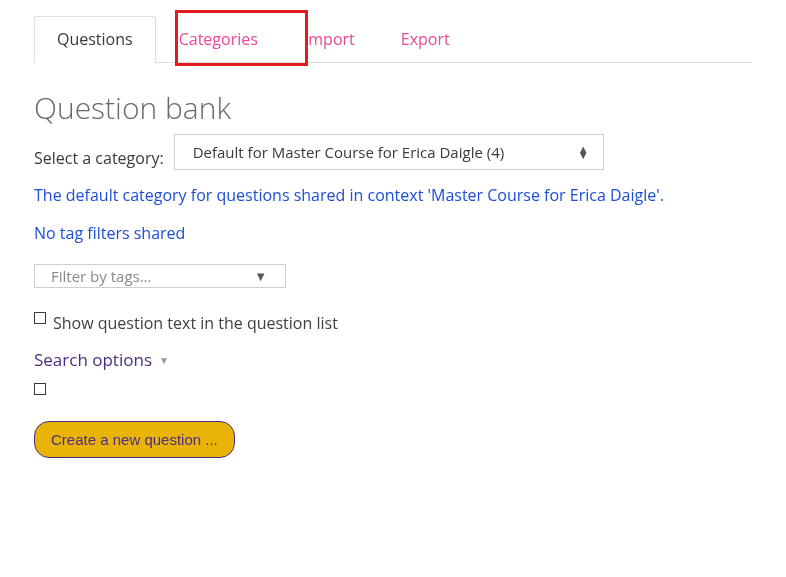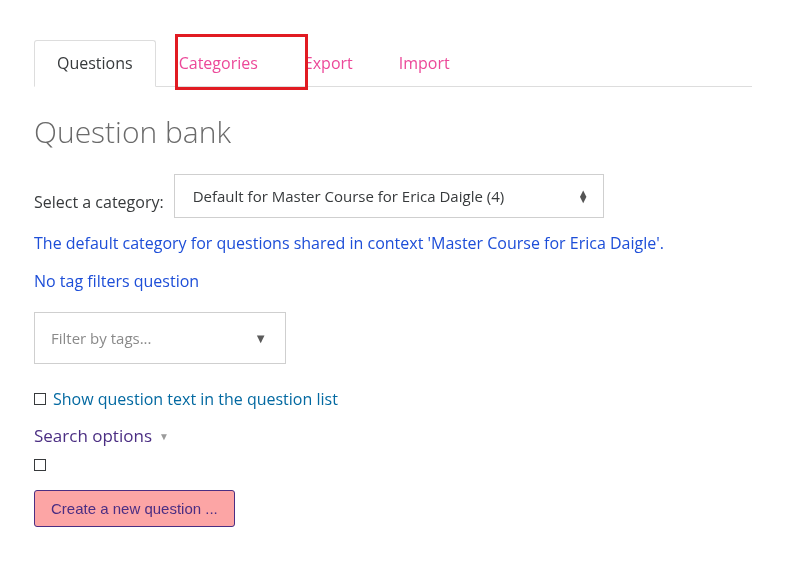--- a/index.html
+++ b/index.html
@@ -7,21 +7,21 @@
     margin: 0;
     padding: 0;
     font-family: "Segoe UI", "Open Sans", Arial, sans-serif;
     font-size: 15px;
     color: #373a3c;
     background: #fff;
     width: 786px;
     height: 577px;
   }
   .container {
-    padding: 40px 34px 20px 34px;
+    padding: 16px 34px 20px 34px;
   }
   .tabs {
     display: flex;
     border-bottom: 1px solid #ddd;
     position: relative;
   }
   .tab {
     padding: 11px 22px 12px 22px;
     font-size: 16px;
     color: #ec4899;
@@ -44,37 +44,37 @@
     pointer-events: none;
     left: 141px;
     top: -6px;
     width: 133px;
     height: 56px;
   }
   h2.page-title {
     font-weight: 300;
     font-size: 30px;
     color: #6a6a6a;
-    margin: 24px 0 22px 0;
+    margin: 24px 0 6px 0;
   }
   .row {
     display: flex;
     align-items: center;
     margin-bottom: 14px;
   }
   .label {
     margin-right: 10px;
     font-size: 16px;
     color: #373a3c;
     margin-top: 12px;
   }
   .select-wrap {
     position: relative;
     border: 1px solid #cfcfcf;
-    height: 44px;
+    height: 36px;
     display: flex;
     align-items: center;
     padding: 0 38px 0 18px;
     font-size: 15px;
     color: #373a3c;
     background: #fff;
     cursor: pointer;
     min-width: 430px;
   }
   .select-caret {
@@ -86,41 +86,41 @@
     color: #555;
     line-height: 6px;
   }
   .desc-text {
     font-size: 16px;
     color: #1d4ed8;
     margin-bottom: 16px;
   }
   .filter-box {
     border: 1px solid #cfcfcf;
-    height: 52px;
+    height: 24px;
     width: 252px;
     display: flex;
     align-items: center;
     justify-content: space-between;
     padding: 0 18px 0 16px;
     color: #8a8a8a;
     font-size: 15px;
     margin-bottom: 24px;
     cursor: pointer;
     background: #fff;
   }
   .filter-caret {
     font-size: 13px;
     color: #5b5b5b;
   }
   .check-row {
     display: flex;
-    align-items: center;
-    font-size: 16px;
-    color: #0369a1;
+    align-items: flex-start;
+    font-size: 16px;
+    color: #404040;
     margin-bottom: 14px;
   }
   .checkbox {
     display: inline-block;
     width: 12px;
     height: 12px;
     border: 1.3px solid #373a3c;
     margin-right: 7px;
     flex-shrink: 0;
     cursor: pointer;
@@ -134,55 +134,55 @@
     cursor: pointer;
   }
   .search-options .tri {
     font-size: 10px;
     color: #9b9b9b;
     margin-left: 7px;
   }
   .create-btn {
     border: 1px solid #4b2e83;
     color: #4b2e83;
-    background: #fca5a5;
+    background: #eab308;
     padding: 9px 16px;
     font-size: 15px;
-    border-radius: 3px;
-    cursor: pointer;
-    margin-top: 5px;
+    border-radius: 15px;
+    cursor: pointer;
+    margin-top: 12px;
   }
   .spacer-sm { height: 4px; }
 </style>
 </head>
 <body>
 
 <div class="container">
 
   <div class="tabs">
     <div class="tab active">Questions</div>
     <div class="tab">Categories</div>
+    <div class="tab">Import</div>
     <div class="tab">Export</div>
-    <div class="tab">Import</div>
     <div class="highlight-box"></div>
   </div>
 
   <h2 class="page-title">Question bank</h2>
 
   <div class="row">
     <span class="label">Select a category:</span>
     <div class="select-wrap">
       <span>Default for Master Course for Erica Daigle (4)</span>
       <span class="select-caret">▲<br>▼</span>
     </div>
   </div>
 
   <div class="desc-text">The default category for questions shared in context 'Master Course for Erica Daigle'.</div>
 
-  <div class="desc-text">No tag filters question</div>
+  <div class="desc-text">No tag filters shared</div>
 
   <div class="spacer-sm"></div>
 
   <div class="filter-box">
     <span>Filter by tags...</span>
     <span class="filter-caret">▼</span>
   </div>
 
   <div class="check-row">
     <span class="checkbox"></span>

